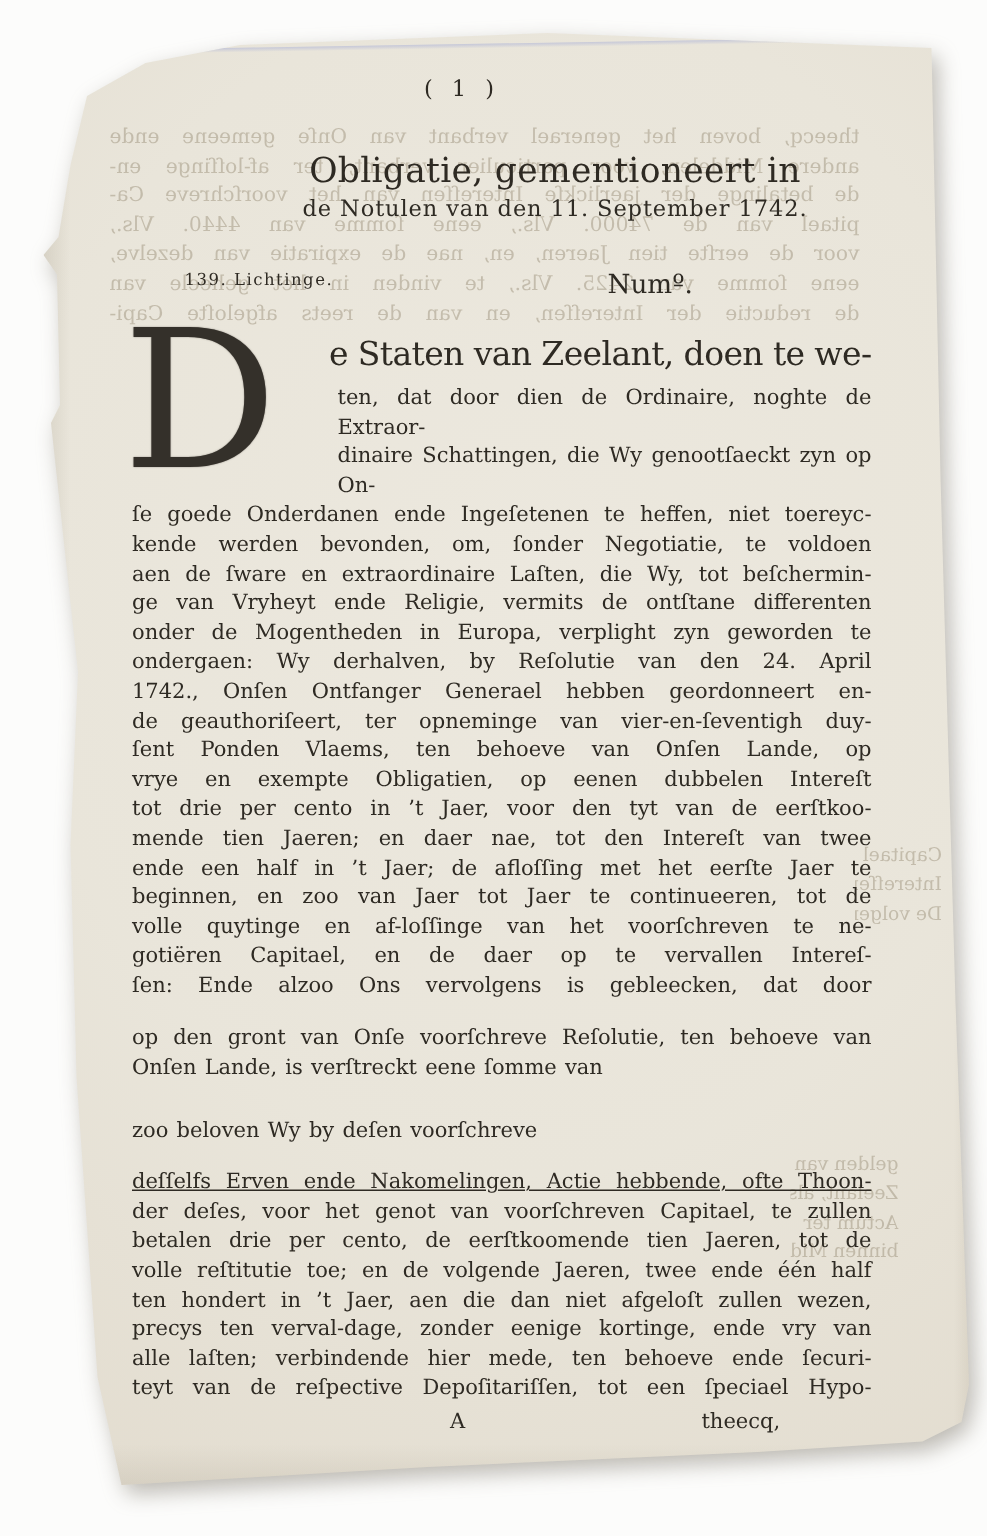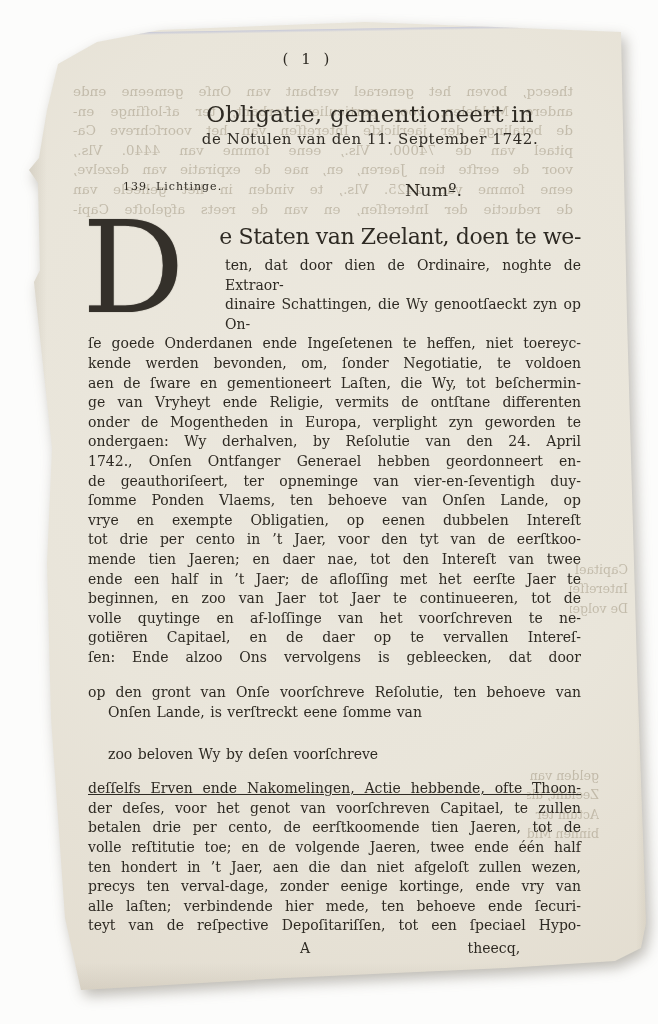--- a/index.html
+++ b/index.html
@@ -53,21 +53,21 @@
   }
   .line-big{
     padding-left:102px;font-size:22px;letter-spacing:-.4px;height:36px;line-height:34px;
     text-align:justify;text-align-last:justify;white-space:nowrap;
     display:flex;justify-content:flex-end; 
   }
   .line-big span{flex:0 0 auto;}
   .line{font-size:14px;line-height:19.6px;text-align:justify;text-align-last:justify;
         word-spacing:1px;}
   .line-indent{padding-left:137px;}
-  .line-last{text-align-last:auto;margin-left:20px;}
+  .line-last{text-align-last:auto;}
   .gap1{margin-top:16px;}
   .gap2{margin-top:22px;}
   .gap3{margin-top:15px;text-decoration:underline;}
   .sigline{position:relative;margin-top:4px;height:20px;font-size:14px;}
   .sig-a{position:absolute;left:43%;}
   .sig-cw{position:absolute;left:77%;text-align:right;}
 </style>
 </head>
 <body>
 
@@ -112,27 +112,27 @@
       <div class="bodyblock">
         <span class="dropcap">D</span>
         <div class="line-big">
           <span>e Staten van Zeelant, doen te we-</span>
         </div>
         <div class="line line-indent">ten, dat door dien de Ordinaire, noghte de Extraor-</div>
         <div class="line line-indent">dinaire Schattingen, die Wy genootſaeckt zyn op On-</div>
 
         <div class="line">ſe goede Onderdanen ende Ingeſetenen te heffen, niet toereyc-</div>
         <div class="line">kende werden bevonden, om, ſonder Negotiatie, te voldoen</div>
-        <div class="line">aen de ſware en gementioneert Laſten, die Wy, tot beſchermin-</div>
+        <div class="line">aen de ſware en extraordinaire Laſten, die Wy, tot beſchermin-</div>
         <div class="line">ge van Vryheyt ende Religie, vermits de ontſtane differenten</div>
         <div class="line">onder de Mogentheden in Europa, verplight zyn geworden te</div>
         <div class="line">ondergaen: Wy derhalven, by Reſolutie van den 24. April</div>
         <div class="line">1742., Onſen Ontfanger Generael hebben geordonneert en-</div>
         <div class="line">de geauthoriſeert, ter opneminge van vier-en-ſeventigh duy-</div>
-        <div class="line">ſomme Ponden Vlaems, ten behoeve van Onſen Lande, op</div>
+        <div class="line">ſent Ponden Vlaems, ten behoeve van Onſen Lande, op</div>
         <div class="line">vrye en exempte Obligatien, op eenen dubbelen Intereſt</div>
         <div class="line">tot drie per cento in ’t Jaer, voor den tyt van de eerſtkoo-</div>
         <div class="line">mende tien Jaeren; en daer nae, tot den Intereſt van twee</div>
         <div class="line">ende een half in ’t Jaer; de afloſſing met het eerſte Jaer te</div>
         <div class="line">beginnen, en zoo van Jaer tot Jaer te continueeren, tot de</div>
         <div class="line">volle quytinge en af-loſſinge van het voorſchreven te ne-</div>
         <div class="line">gotiëren Capitael, en de daer op te vervallen Intereſ-</div>
         <div class="line">ſen: Ende alzoo Ons vervolgens is gebleecken, dat door</div>
 
         <div class="line gap1">op den gront van Onſe voorſchreve Reſolutie, ten behoeve van</div>

